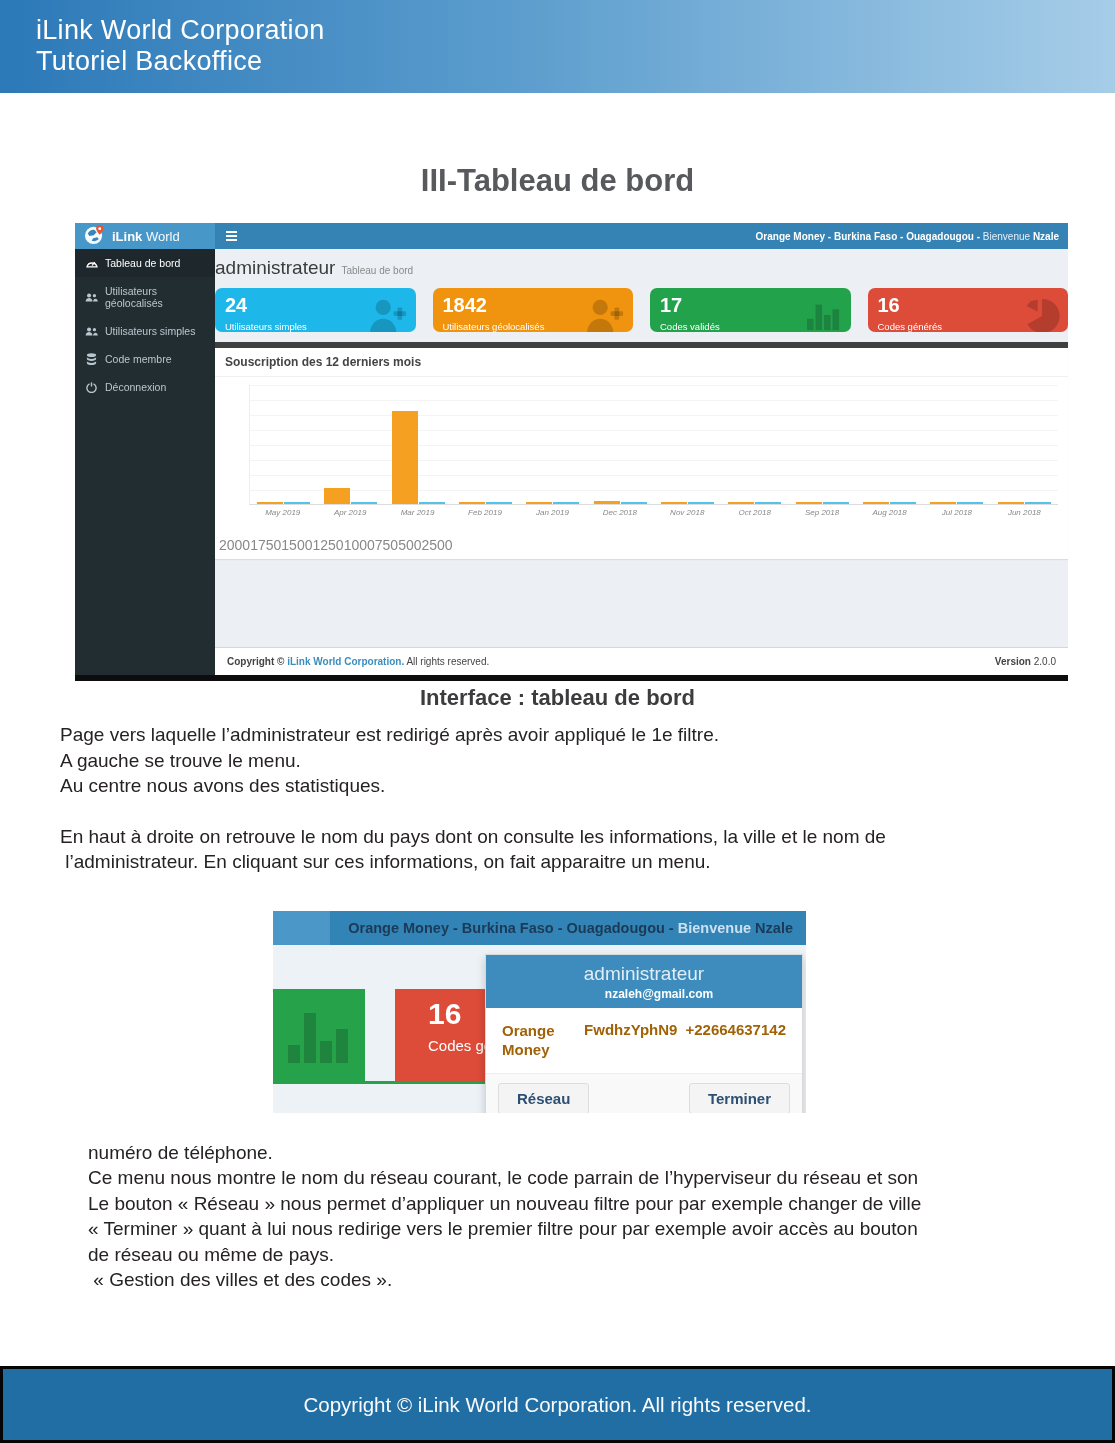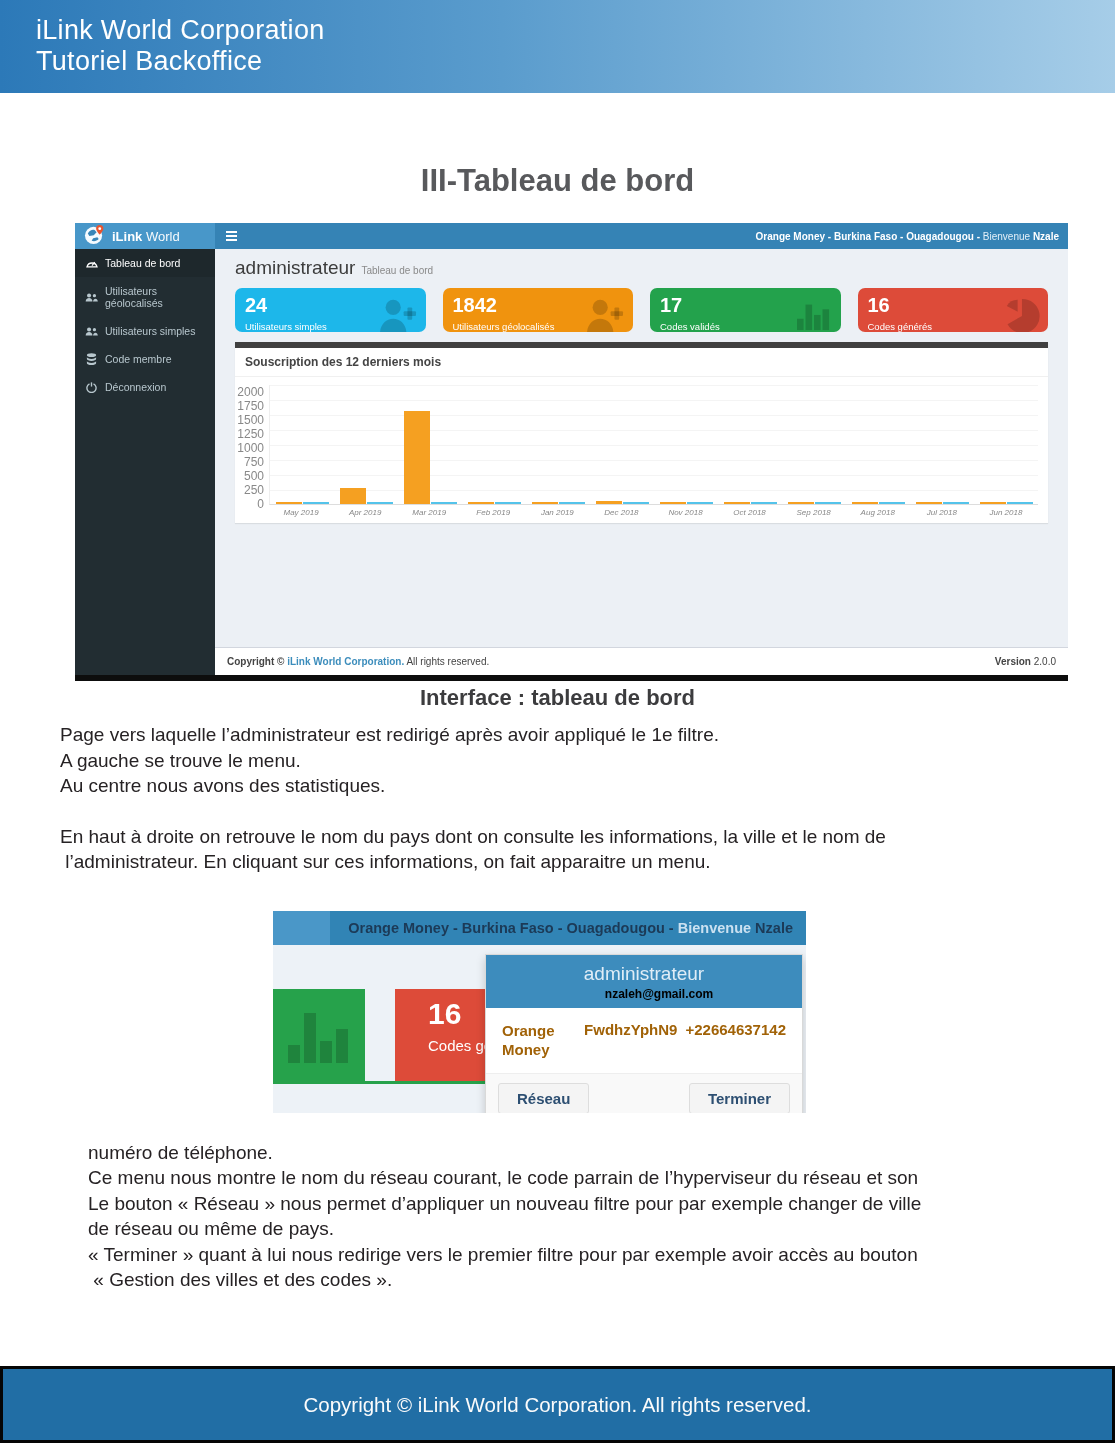--- a/index.html
+++ b/index.html
@@ -44,34 +44,34 @@
   .hamburger i { display: block; width: 11px; height: 2px; background: #fff; }
   .db-user { margin-left: auto; align-self: center; padding-right: 9px; font-size: 10px; color: #fff; white-space: nowrap; }
   .db-user .bold { font-weight: bold; }
   .db-user .light { font-weight: normal; color: #e3eff8; }
 
   .db-sidebar { position: absolute; top: 26px; left: 0; width: 140px; bottom: 6px; background: #222d32; }
   .side-item { display: flex; align-items: center; gap: 7px; padding: 8px 10px; font-size: 10.5px; color: #b8c7ce; cursor: pointer; }
   .side-item.active { background: #1e282c; color: #ffffff; }
   .s-icon { display: inline-flex; width: 13px; justify-content: center; }
 
-  .db-content { position: absolute; top: 26px; left: 140px; right: 0; bottom: 6px; background: #ecf0f5; padding: 8px 20px; }
+  .db-content { position: absolute; top: 26px; left: 140px; right: 0; bottom: 6px; background: #ecf0f5; padding: 8px 0; }
   .db-heading { font-size: 19px; color: #3c3c3c; font-weight: 500; }
   .db-heading .sub { font-size: 10px; color: #8a8a8a; font-weight: normal; margin-left: 6px; }
 
   .cards-row { display: flex; gap: 17px; margin-top: 9px; }
   .info-card { position: relative; flex: 1; height: 44px; border-radius: 7px; color: #fff; padding: 6px 10px; overflow: hidden; }
   .info-card .num { font-size: 20px; font-weight: bold; line-height: 22px; }
   .info-card .lbl { font-size: 9.5px; margin-top: 5px; }
   .card-icon { position: absolute; right: 8px; top: 9px; color: rgba(0,0,0,0.18); }
 
   .chart-panel { margin-top: 10px; background: #fff; border-top: 6px solid #404040; box-shadow: 0 1px 1px rgba(0,0,0,.08); }
   .panel-head { padding: 7px 10px; font-size: 12px; font-weight: bold; color: #444; border-bottom: 1px solid #f0f0f0; }
   .chart-body { padding: 8px 10px 6px 4px; display: flex; }
-  .y-ticks { width: 30px; display: flex; flex-direction: column; justify-content: space-between; align-items: flex-end; height: 120px; padding-right: 5px; font-size: 12px; color: #888; }
+  .y-ticks { width: 30px; display: flex; flex-direction: row; justify-content: space-between; align-items: flex-end; height: 120px; padding-right: 5px; font-size: 14px; color: #888; margin-top: 48px; }
   .plot-wrap { flex: 1; font-style: italic; }
   .plot {
     position: relative; height: 120px;
     border-bottom: 1px solid #ddd; border-left: 1px solid #eee;
     background-image: linear-gradient(to bottom, #f4f4f4 1px, transparent 1px);
     background-size: 100% 15px;
     display: flex; align-items: flex-end;
   }
   .bar-group { flex: 1; display: flex; justify-content: center; align-items: flex-end; gap: 1px; height: 100%; }
   .bar { width: 26px; }
@@ -100,21 +100,21 @@
   .s2-green-card { position: absolute; left: 0; top: 78px; width: 92px; height: 92px; background: #26a24b; display: flex; align-items: flex-end; justify-content: center; padding-bottom: 14px; }
   .s2-green-card svg { color: rgba(0,0,0,0.18); }
   .s2-red-card { position: absolute; left: 122px; top: 78px; width: 230px; height: 92px; background: #dd4b39; color: #fff; padding: 10px 0 0 33px; }
   .s2-red-card .num { font-size: 30px; font-weight: bold; line-height: 30px; }
   .s2-red-card .lbl { font-size: 15px; margin-top: 8px; }
   .s2-green-line { position: absolute; left: 0; top: 170px; width: 212px; height: 3px; background: #27a24b; }
 
   .dropdown { position: absolute; left: 212px; top: 43px; width: 318px; background: #fff; border: 1px solid rgba(0,0,0,.15); box-shadow: 0 4px 9px rgba(0,0,0,.18); }
   .dd-head { height: 53px; background: #3d8cbd; text-align: center; padding-top: 8px; }
   .dd-title { font-size: 19px; color: #e0edf7; }
-  .dd-email { font-size: 12px; font-weight: bold; color: #000000; margin-top: 2px; padding-left: 30px; }
+  .dd-email { font-size: 12px; font-weight: bold; color: #ffffff; margin-top: 2px; padding-left: 30px; }
   .dd-body { display: flex; justify-content: space-between; padding: 13px 16px 14px 16px; font-size: 15px; font-weight: bold; color: #a16207; }
   .dd-body .net { width: 74px; line-height: 19px; }
   .dd-foot { background: #f9f9f9; border-top: 1px solid #eee; padding: 9px 12px 11px 12px; display: flex; justify-content: space-between; }
   .dd-btn { background: #f4f4f4; border: 1px solid #ddd; border-radius: 3px; padding: 6px 18px; font-size: 15px; font-weight: bold; color: #2d4f72; font-family: inherit; cursor: pointer; }
 
   
   .page-footer { position: absolute; left: 0; right: 0; bottom: 0; height: 77px; background: #216ea5; border: 3px solid #050505; display: flex; align-items: center; justify-content: center; color: #fbfbfb; font-size: 20.5px; }
 </style>
 </head>
 <body>
@@ -399,18 +399,18 @@
       <button class="dd-btn">Réseau</button>
       <button class="dd-btn">Terminer</button>
     </div>
   </div>
 </div>
 
 <div class="para p3">
     <div class="line">numéro de téléphone.</div>
     <div class="line">Ce menu nous montre le nom du réseau courant, le code parrain de l’hyperviseur du réseau et son</div>
     <div class="line">Le bouton « Réseau » nous permet d’appliquer un nouveau filtre pour par exemple changer de ville</div>
+    <div class="line">« Terminer » quant à lui nous redirige vers le premier filtre pour par exemple avoir accès au bouton</div>
     <div class="line">de réseau ou même de pays.</div>
-    <div class="line">« Terminer » quant à lui nous redirige vers le premier filtre pour par exemple avoir accès au bouton</div>
     <div class="line"> « Gestion des villes et des codes ».</div>
   </div>
 
 <footer class="page-footer">Copyright © iLink World Corporation. All rights reserved.</footer>
 
 </body></html>

